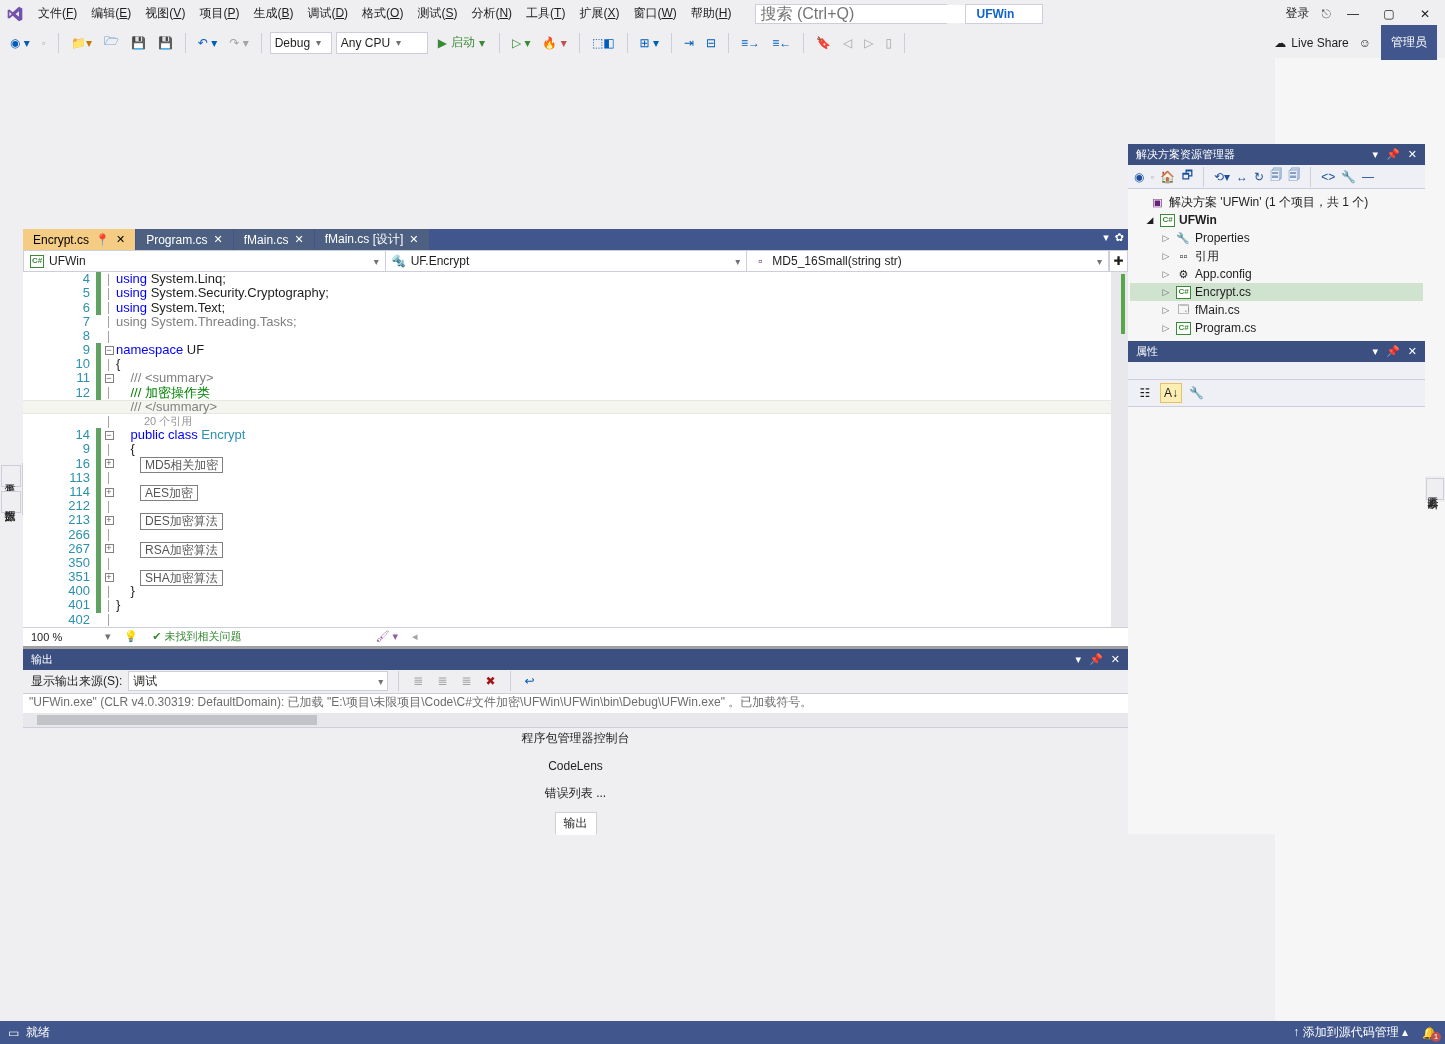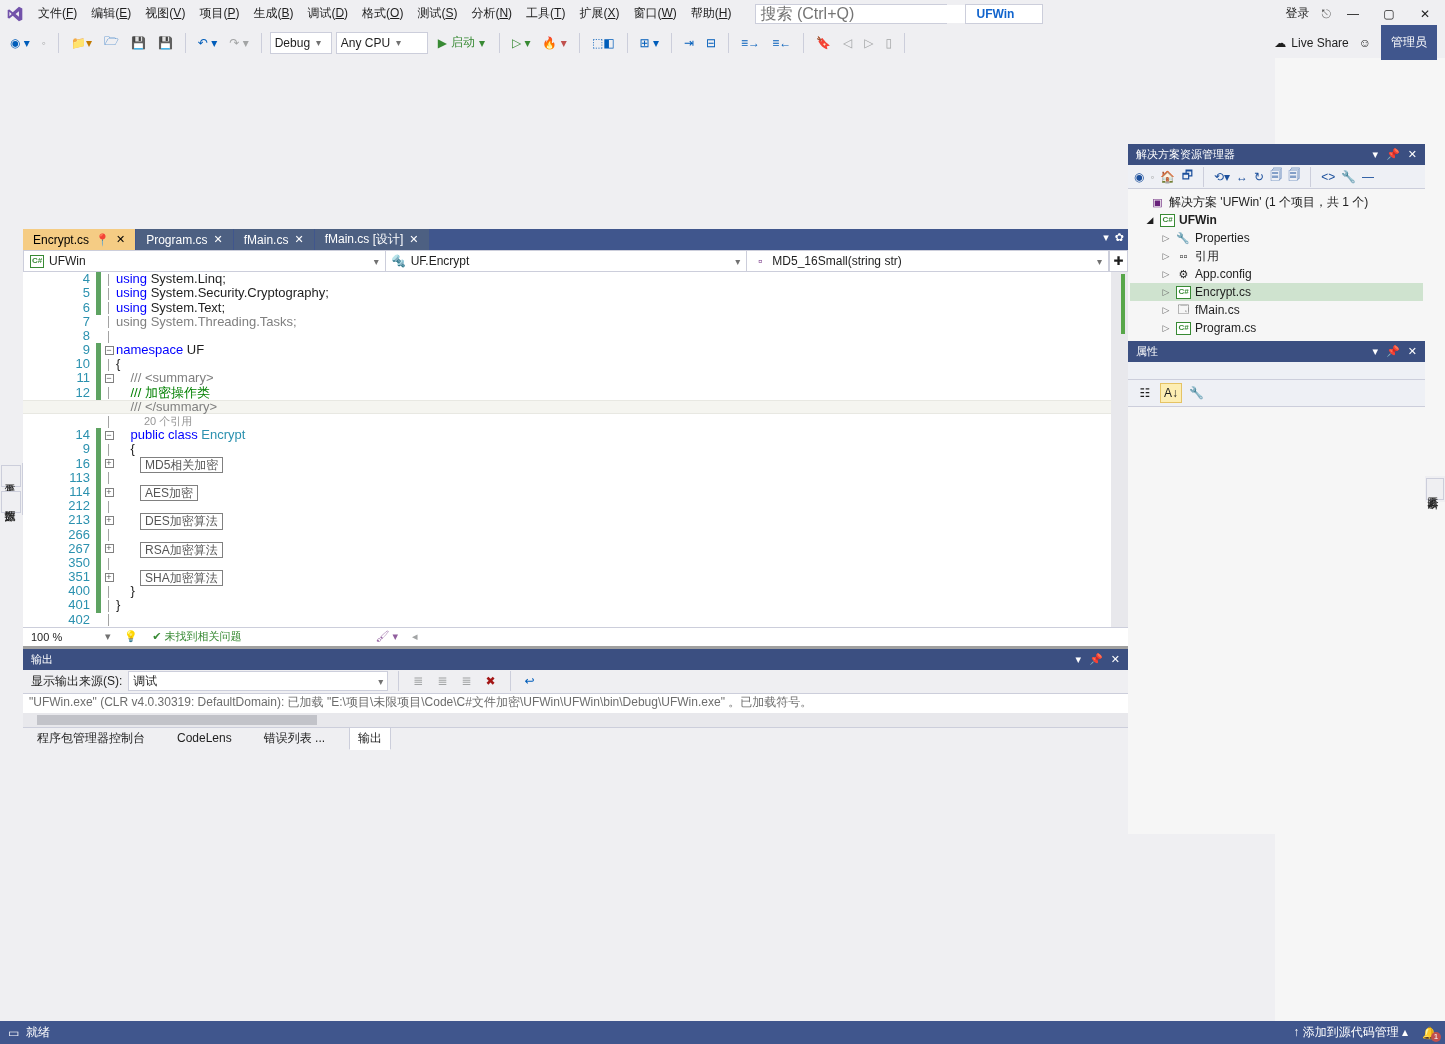--- a/index.html
+++ b/index.html
@@ -86,21 +86,21 @@
 .output { height:81px; display:flex; flex-direction:column; border-top:3px solid #a0a0a0; }
 .output-title { height:21px; background:#3b4f81; color:#fff; display:flex; align-items:center; padding:0 8px; font-size:11px; }
 .output-title .r { margin-left:auto; display:flex; gap:8px; }
 .output-tb { height:24px; background:#efeff2; display:flex; align-items:center; padding:0 8px; gap:6px; border-bottom:1px solid #cccedb; }
 .output-tb .combo { width:260px; height:20px; }
 .output-body { flex:1; background:#fff; font-family:NSimSun,Consolas,monospace; font-size:12px; padding:0 6px; overflow:hidden; color:#6d6d6d; position:relative; }
 .out-scroll-h { position:absolute; left:0; right:0; bottom:0; height:14px; background:#e8e8ec; }
 .out-scroll-h .thumb { position:absolute; left:14px; top:2px; height:10px; width:280px; background:#c2c3c9; }
 
 
-.tool-tabs { height:22px; background:#efeff2; display:flex; align-items:center; padding:0 6px; gap:16px; border-top:1px solid #cccedb; }
+.tool-tabs { height:22px; background:#efeff2; display:flex; align-items:center; padding:0 6px; gap:8px; border-top:1px solid #cccedb;flex-direction:column; }
 .tool-tab { padding:2px 8px; color:#1e1e1e; }
 .tool-tab.active { background:#fff; border:1px solid #cccedb; border-bottom:1px solid #fff; }
 
 
 .right-col { width:297px; display:flex; flex-direction:column; background:#efeff2; }
 .panel-title { height:21px; background:#3b4f81; color:#fff; display:flex; align-items:center; padding:0 8px; font-size:11px; }
 .panel-title .r { margin-left:auto; display:flex; gap:8px; }
 .sln-tb { height:24px; display:flex; align-items:center; gap:6px; padding:0 6px; border-bottom:1px solid #cccedb; background:#eef0f5; }
 .sln-tb span { color:#1b4f9c; }
 .sln-search { height:23px; margin:2px 4px; border:1px solid #cccedb; background:#fff; display:flex; align-items:center; padding:0 4px; color:#6d6d6d; }

